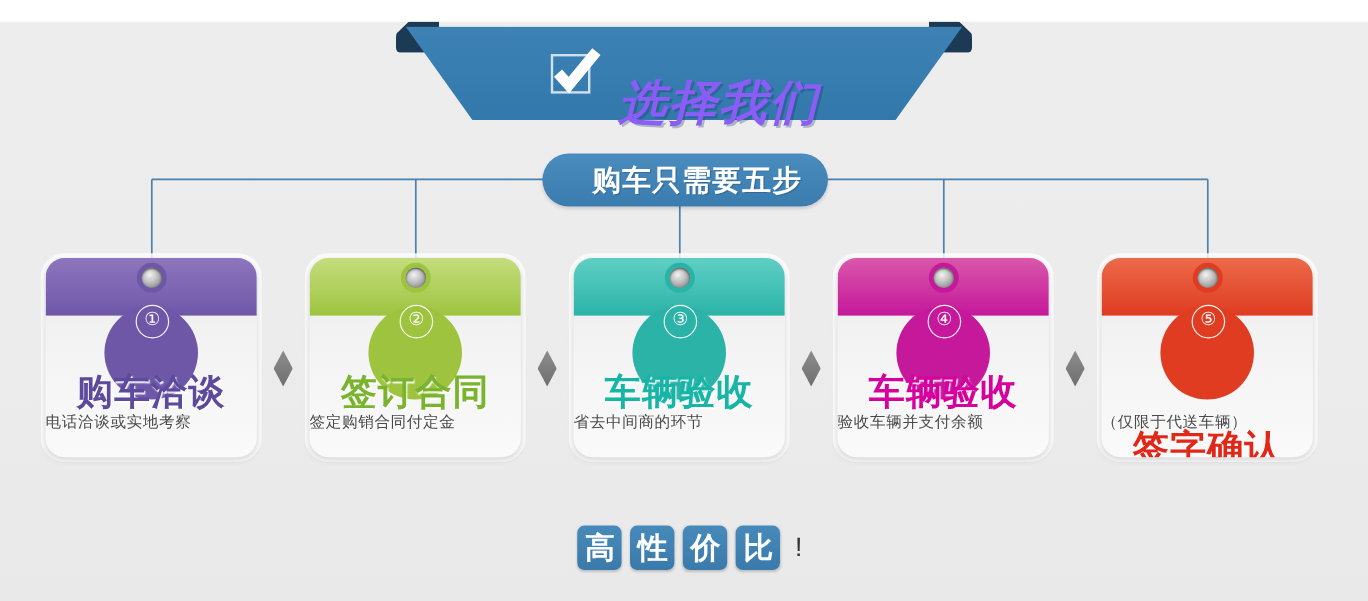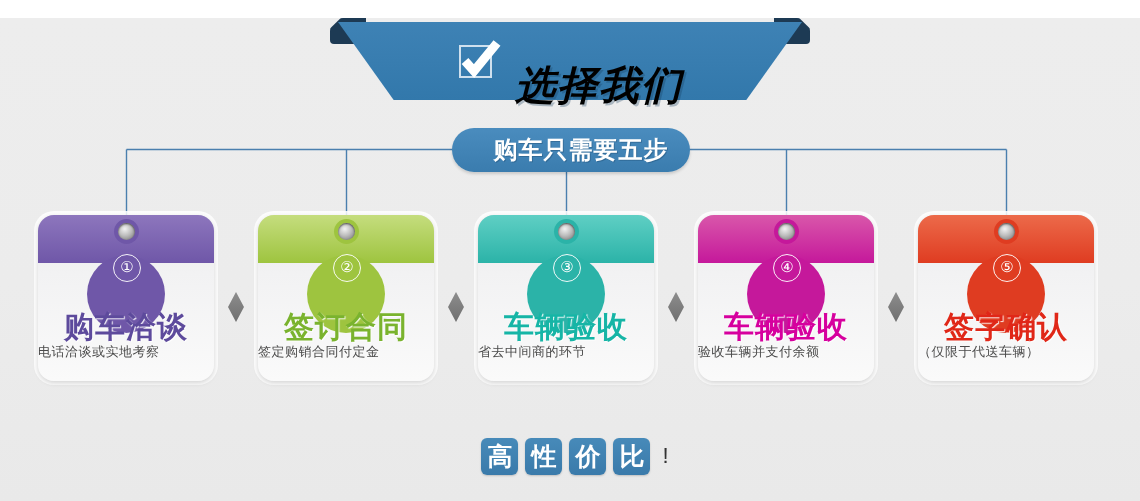--- a/index.html
+++ b/index.html
@@ -35,21 +35,21 @@
     position:absolute;left:8px;top:14px;width:464px;height:78px;
     display:flex;align-items:center;justify-content:center;gap:16px;
   }
   .chk{position:relative;width:42px;height:42px;flex:none;}
   .chk .box{
     position:absolute;left:2px;top:5px;width:33px;height:33px;
     border:2px solid #cfe0ee;box-sizing:border-box;background:transparent;
   }
   .chk svg{position:absolute;left:0;top:0;overflow:visible;}
   .banner-title{
-    color:#000000;font-size:40px;font-weight:bold;letter-spacing:2px;
+    color:#8b5cf6;font-size:40px;font-weight:bold;letter-spacing:2px;
     font-style:italic;white-space:nowrap;
     text-shadow:2px 2px 0 rgba(20,60,92,.30);
     margin-top:48px;
   }
 
   
   .lines{position:absolute;left:0;top:0;width:1140px;height:501px;pointer-events:none;}
 
   
   .pill{
@@ -198,21 +198,21 @@
       <span class="num">④</span>
       <div class="card-title" style="color: rgb(214, 0, 158);">车辆验收</div>
       <div class="card-sub">验收车辆并支付余额</div>
     </div>
 
     <div class="card" style="left:918px">
       <div class="card-head" style="background: linear-gradient(rgb(236, 106, 74) 0%, rgb(223, 60, 33) 100%);"></div>
       <div class="card-bulge" style="background: linear-gradient(rgb(223, 60, 33) 0%, rgb(223, 60, 33) 100%);"></div>
       <span class="eyelet" style="color: rgb(223, 60, 33);"></span>
       <span class="num">⑤</span>
-      <div class="card-title" style="color: rgb(224, 39, 24);">签字确认</div>
+      <div class="card-title" style="color: rgb(224, 39, 24); margin-top: 46px;">签字确认</div>
       <div class="card-sub">（仅限于代送车辆）</div>
     </div>
   </div>
 
   <div class="arrow" style="left:228px"></div>
   <div class="arrow" style="left:448px"></div>
   <div class="arrow" style="left:668px"></div>
   <div class="arrow" style="left:888px"></div>
 
   <div class="tagline">

